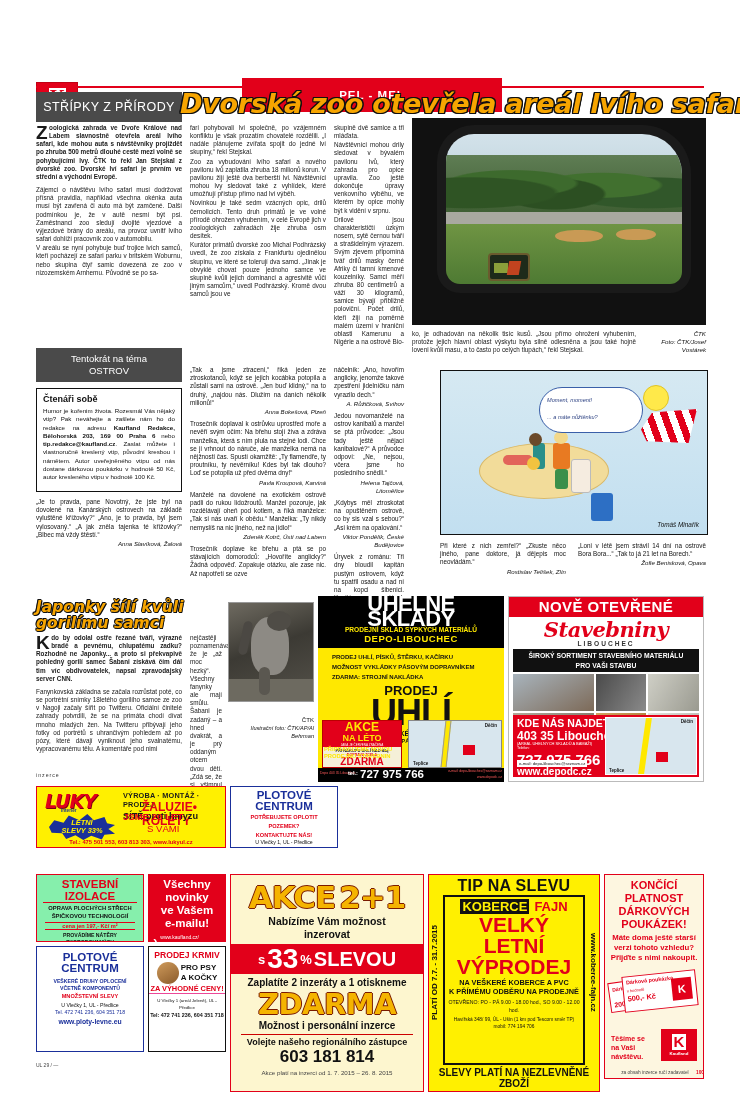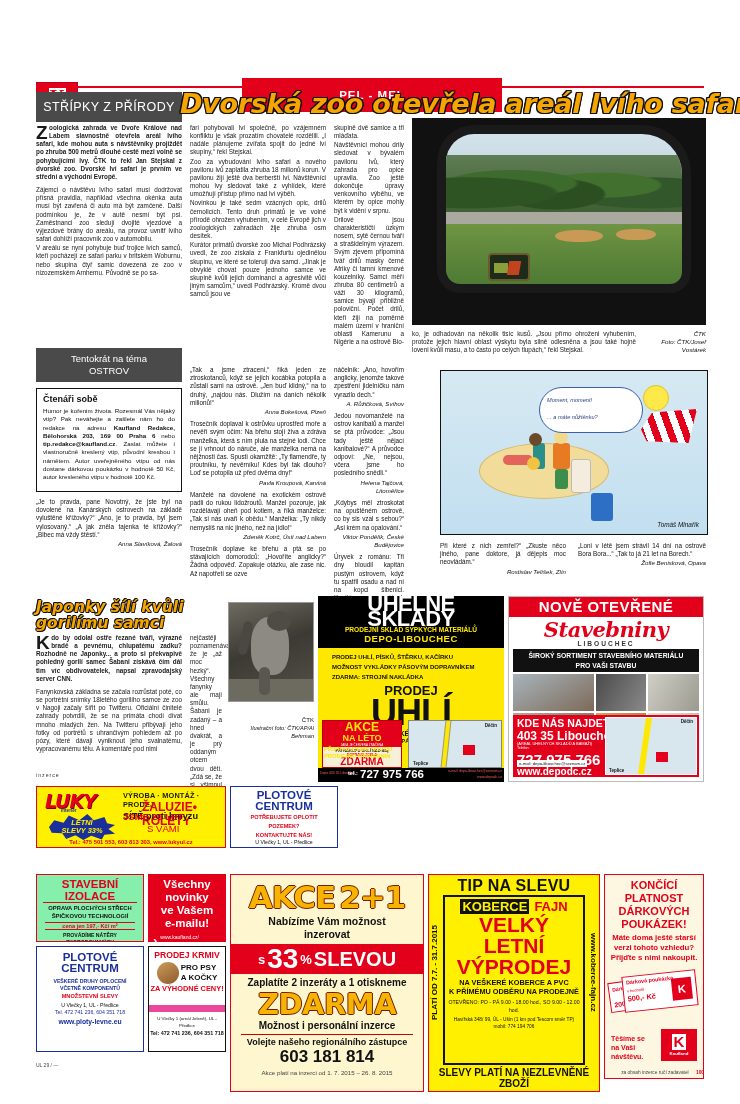--- a/index.html
+++ b/index.html
@@ -610,21 +610,21 @@
 
   <div class="ad ad-krmiv ctr">
     <div style="color:#e2001a; font-weight:bold; font-size:8.6px; line-height:11px; padding-top:3px;">PRODEJ KRMIV</div>
     <div style="display:flex; align-items:center; justify-content:center; gap:2px; margin-top:1px;">
       <span style="width:22px; height:22px; border-radius:50%; background:linear-gradient(150deg,#cf9b5c,#8a5a2a); display:inline-block;"></span>
       <span style="color:#111; font-weight:bold; font-size:8px; line-height:10px; text-align:left;">
         <span>PRO PSY</span><br>
         <span>A KOČKY</span>
       </span>
     </div>
-    <div style="color:#e2001a; font-weight:bold; font-size:7.4px; border-bottom:7px solid #ec4899; padding-bottom:12px;">ZA VÝHODNÉ CENY!</div>
+    <div style="color:#e2001a; font-weight:bold; font-size:7.4px; border-bottom:1px solid #ec4899; padding-bottom:0;">ZA VÝHODNÉ CENY!</div>
     <div style="color:#111; font-size:4.4px; line-height:7px; margin-top:3px;">U Vlečky 1 (areál Jeleně), UL - Předlice</div>
     <div style="color:#111; font-size:5.4px; font-weight:bold; line-height:8px;">Tel: 472 741 236, 604 351 718</div>
   </div>
 
   <div class="footer-code">UL 29 / —</div>
   <div class="footer-right">
     <span>za obsah inzerce ručí zadavatel</span>
     <span style="font-weight:bold; margin-left:6px; color:#e2001a;">100</span>
   </div>
 

